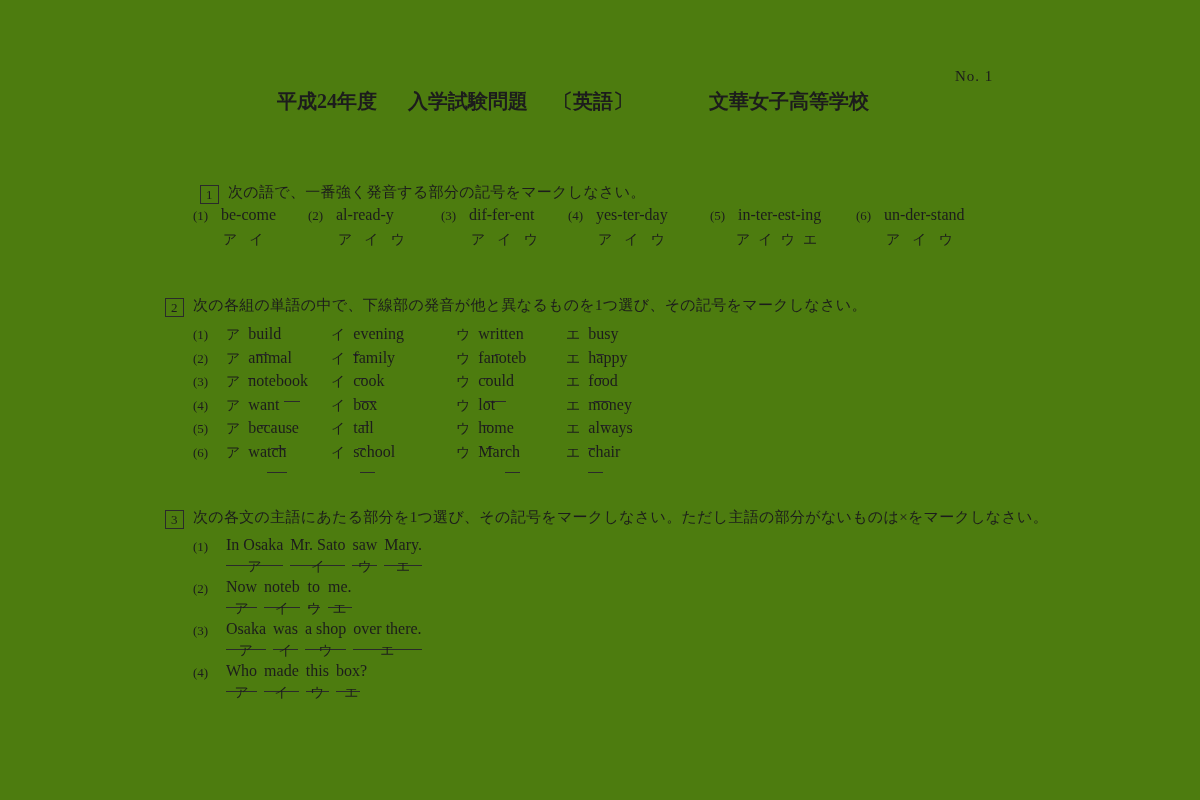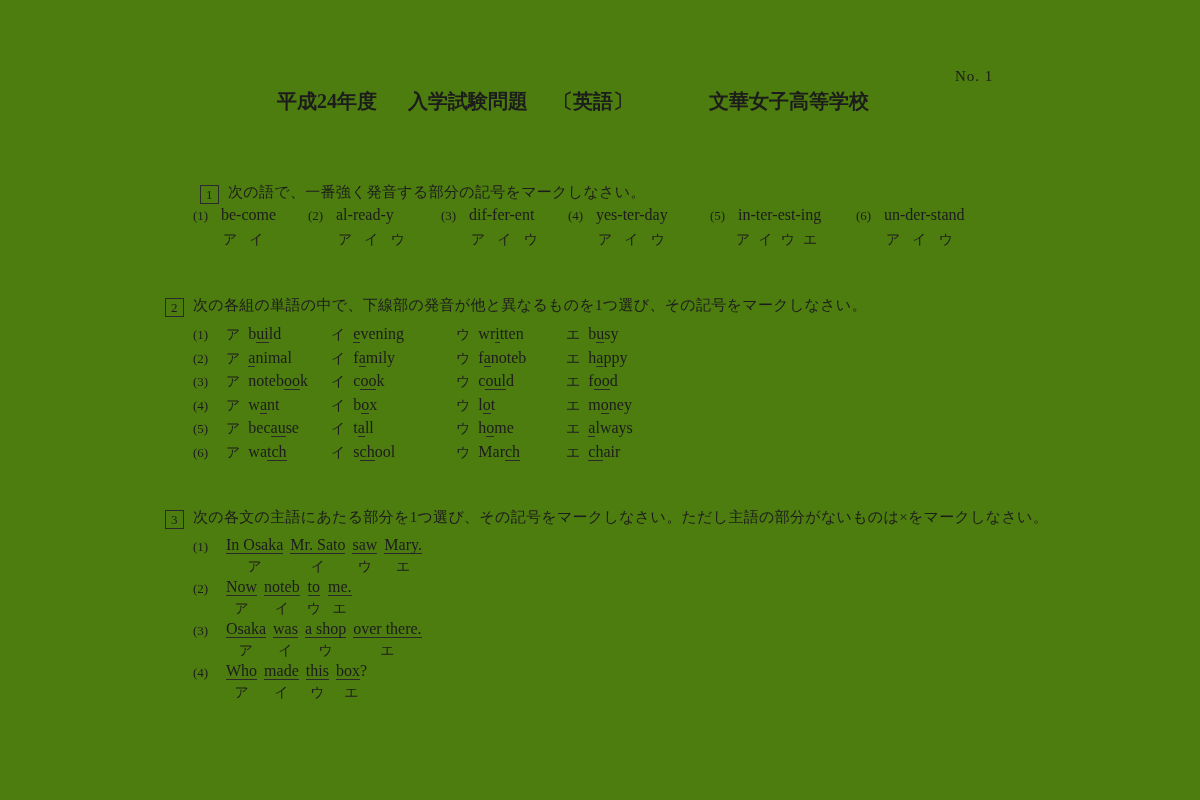--- a/index.html
+++ b/index.html
@@ -61,21 +61,21 @@
     position:absolute;top:325px;left:193px;
     font-size:16px;
   }
   .s2-row{
     display:grid;
     grid-template-columns:33px 105px 125px 110px auto;
     height:23.5px;align-items:baseline;
   }
   .s2-row .item-no{width:auto;padding-top:0;}
   .opt-kana{font-size:14px;margin-right:8px;}
-  .u{border-bottom:1px solid #2a2a2a;padding-bottom:0px;}
+  .u{border-bottom:1px solid #2a2a2a;padding-bottom:12px;}
   
   #s3-items{
     position:absolute;top:536px;left:193px;
     font-size:16px;
   }
   .s3-item{display:flex;margin-bottom:1px;}
   .s3-item .item-no{padding-top:3px;}
   .s3-sentence{margin-left:9px;white-space:nowrap;}
   .seg{
     display:inline-flex;flex-direction:column;align-items:center;

